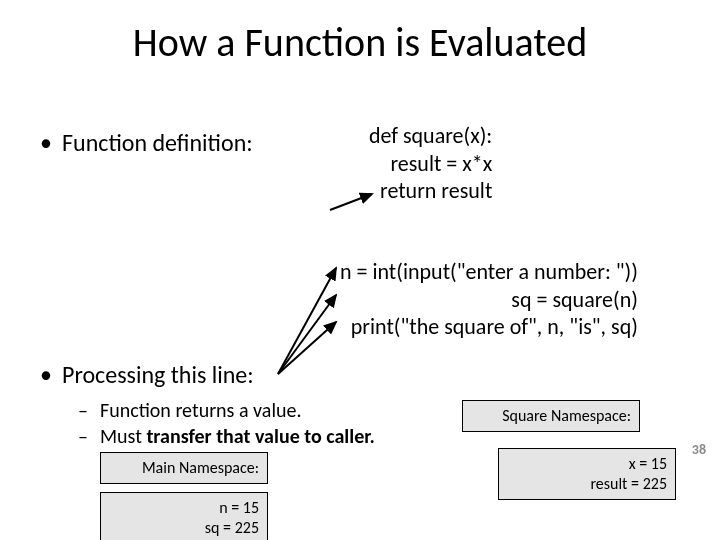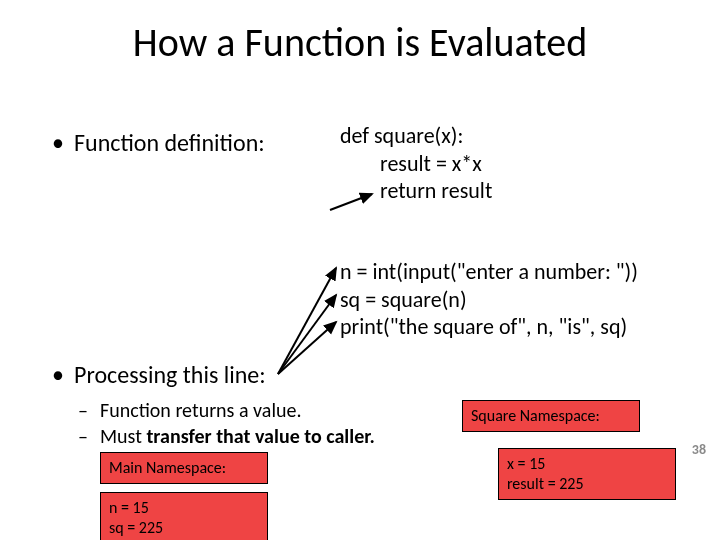--- a/index.html
+++ b/index.html
@@ -24,36 +24,36 @@
     top: 18px;
     left: 0;
     width: 720px;
     text-align: center;
     font-size: 40px;
     font-weight: 400;
   }
   .bullet {
     position: absolute;
     font-size: 24px;
-    margin-left: 12px;
   }
   .bullet::before {
     content: "•";
     position: absolute;
     left: -22px;
     top: 0;
   }
   .b1 { top: 128px; left: 62px; }
   .b2 { top: 268px; left: 62px; }
   .b3 { top: 360px; left: 62px; }
 
   .code {
     position: absolute;
     font-size: 22px;
     line-height: 1.25;
+    text-align: right;
   }
   .code-def { top: 122px; left: 340px; }
   .code-call { top: 258px; left: 340px; }
   .indent { padding-left: 40px; display: block; }
 
   .sub {
     position: absolute;
     font-size: 20px;
     left: 100px;
   }
@@ -65,21 +65,22 @@
   }
   .s1 { top: 398px; }
   .s2 { top: 424px; }
 
   .box {
     position: absolute;
     border: 1px solid #000;
     font-size: 16px;
     padding: 5px 8px;
     line-height: 1.25;
-    background: #ef4444;
+    background: #e5e5e5;
+    text-align: right;
   }
   .box-main-label { top: 452px; left: 100px; width: 150px; }
   .box-main-vals  { top: 492px; left: 100px; width: 150px; }
   .box-sq-label   { top: 400px; left: 462px; width: 160px; }
   .box-sq-vals    { top: 448px; left: 462px; width: 160px; margin-left: 36px; }
 
   .pagenum {
     position: absolute;
     right: 14px;
     bottom: 10px;

